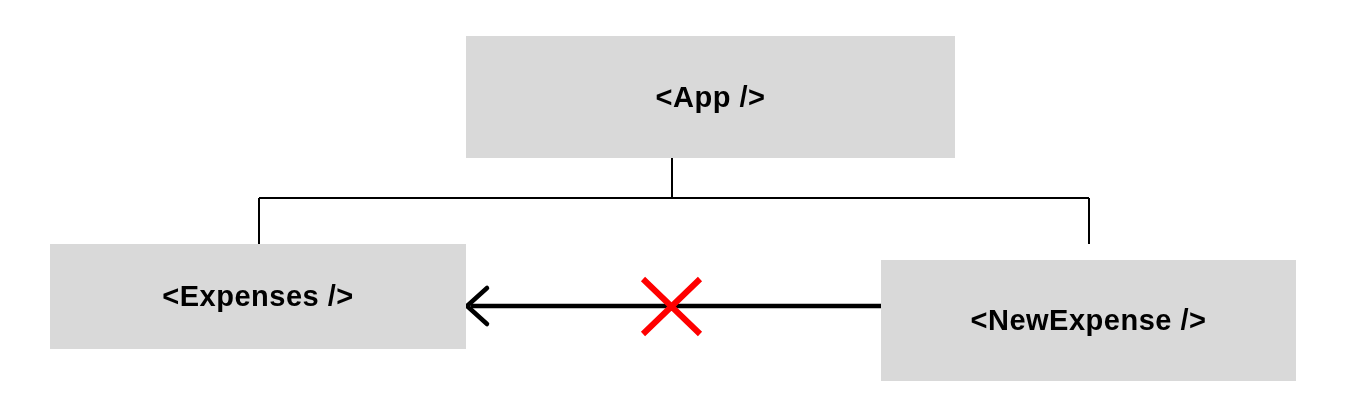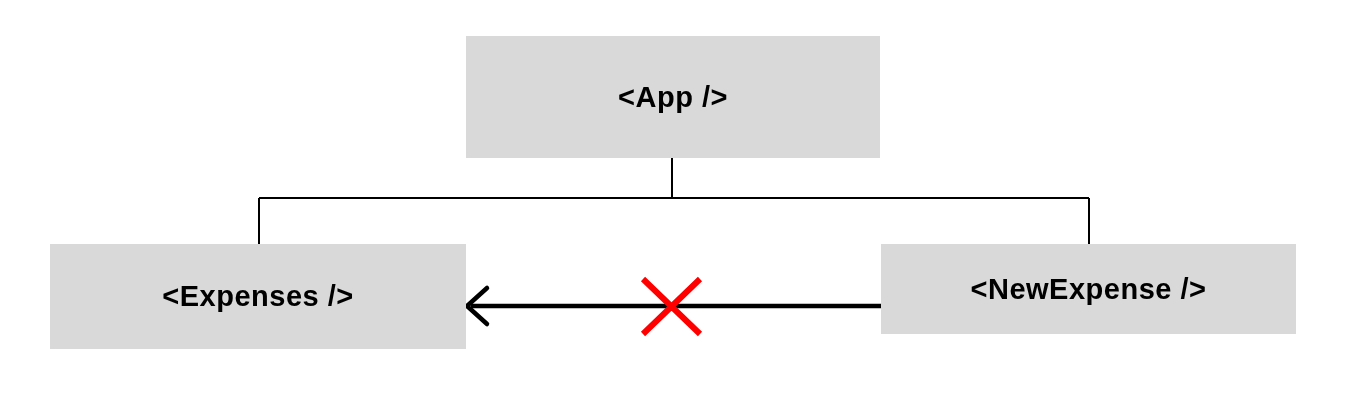--- a/index.html
+++ b/index.html
@@ -59,23 +59,23 @@
     align-items: center;
     justify-content: center;
   }
   .node-label {
     color: var(--text, #000);
     font-weight: 700;
     font-size: 29px;
     letter-spacing: 0.5px;
     white-space: pre;
   }
-  .node-app        { left: 466px; top: 36px;  width: 414px; height: 122px; }
+  .node-app        { left: 466px; top: 36px;  width: 489px; height: 122px; }
   .node-expenses   { left: 50px;  top: 244px; width: 416px; height: 105px; }
-  .node-newexpense { left: 881px; top: 244px; width: 415px; height: 90px; }
+  .node-newexpense { left: 881px; top: 260px; width: 415px; height: 121px; }
 </style>
 </head>
 <body>
 
 <div class="canvas">
 
   <svg class="overlay" viewBox="0 0 1368 420" xmlns="http://www.w3.org/2000/svg" aria-hidden="true">
 
     <path class="tree-line" d="M672 158 L672 198 M259 198 L1089 198 M259 198 L259 244 M1089 198 L1089 244"></path>
 

